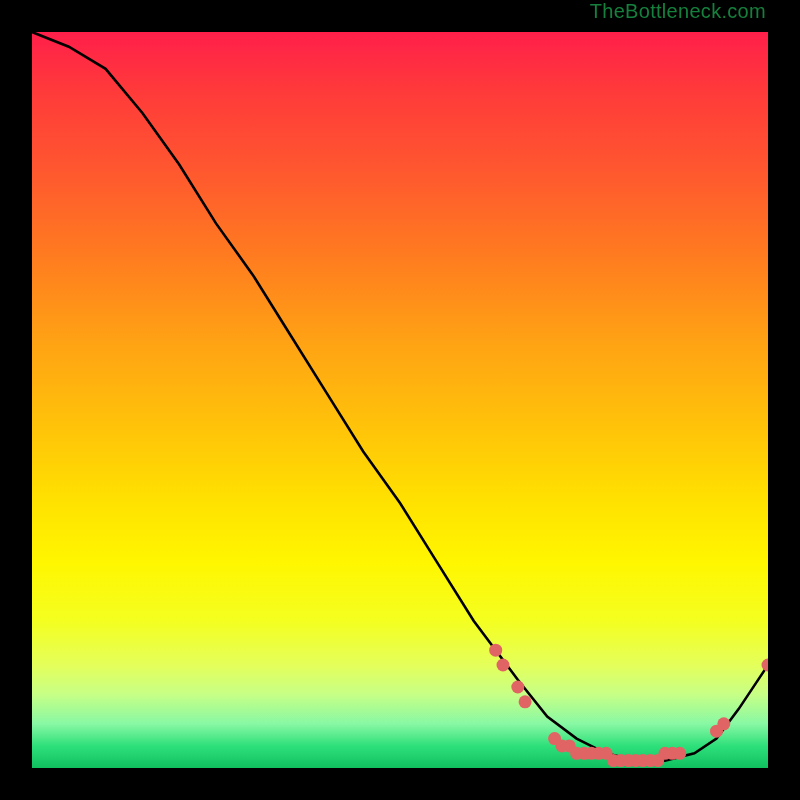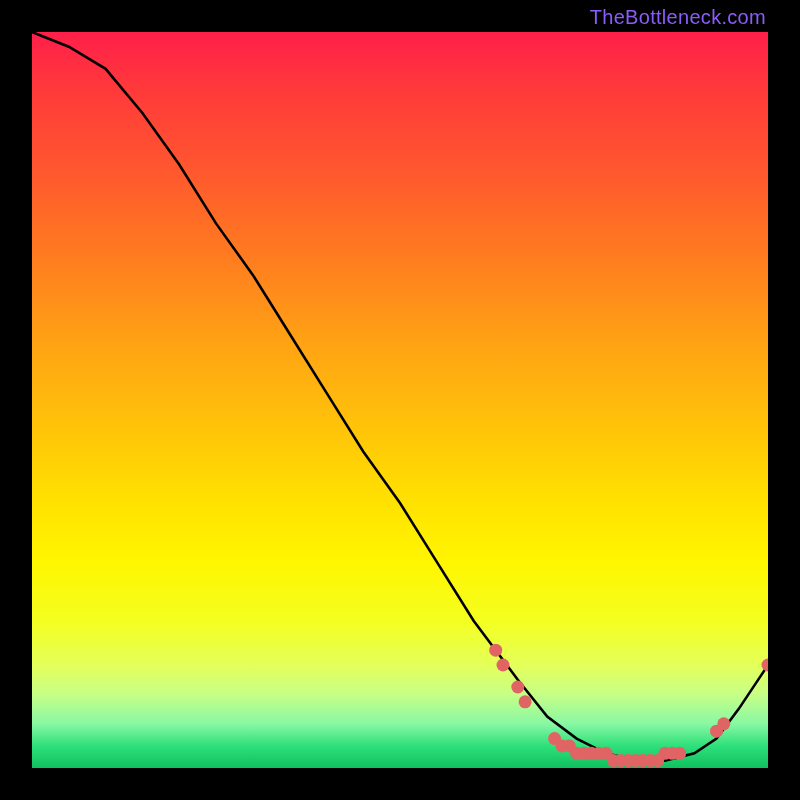--- a/index.html
+++ b/index.html
@@ -37,23 +37,23 @@
       #f4ff20 80%,
       #e4ff5a 86%,
       #c7ff86 90%,
       #88f8a4 94%,
       #2ee07a 97%,
       #10c060 100%
     );
   }
   .watermark {
     position: absolute;
-    top: 6px;
+    top: 0;
     right: 34px;
-    color: #8b5cf6;
+    color: #15803d;
     font-size: 20px;
     letter-spacing: 0.3px;
     user-select: none;
   }
   svg.curve {
     position: absolute;
     inset: 0;
     width: 736px;
     height: 736px;
   }

